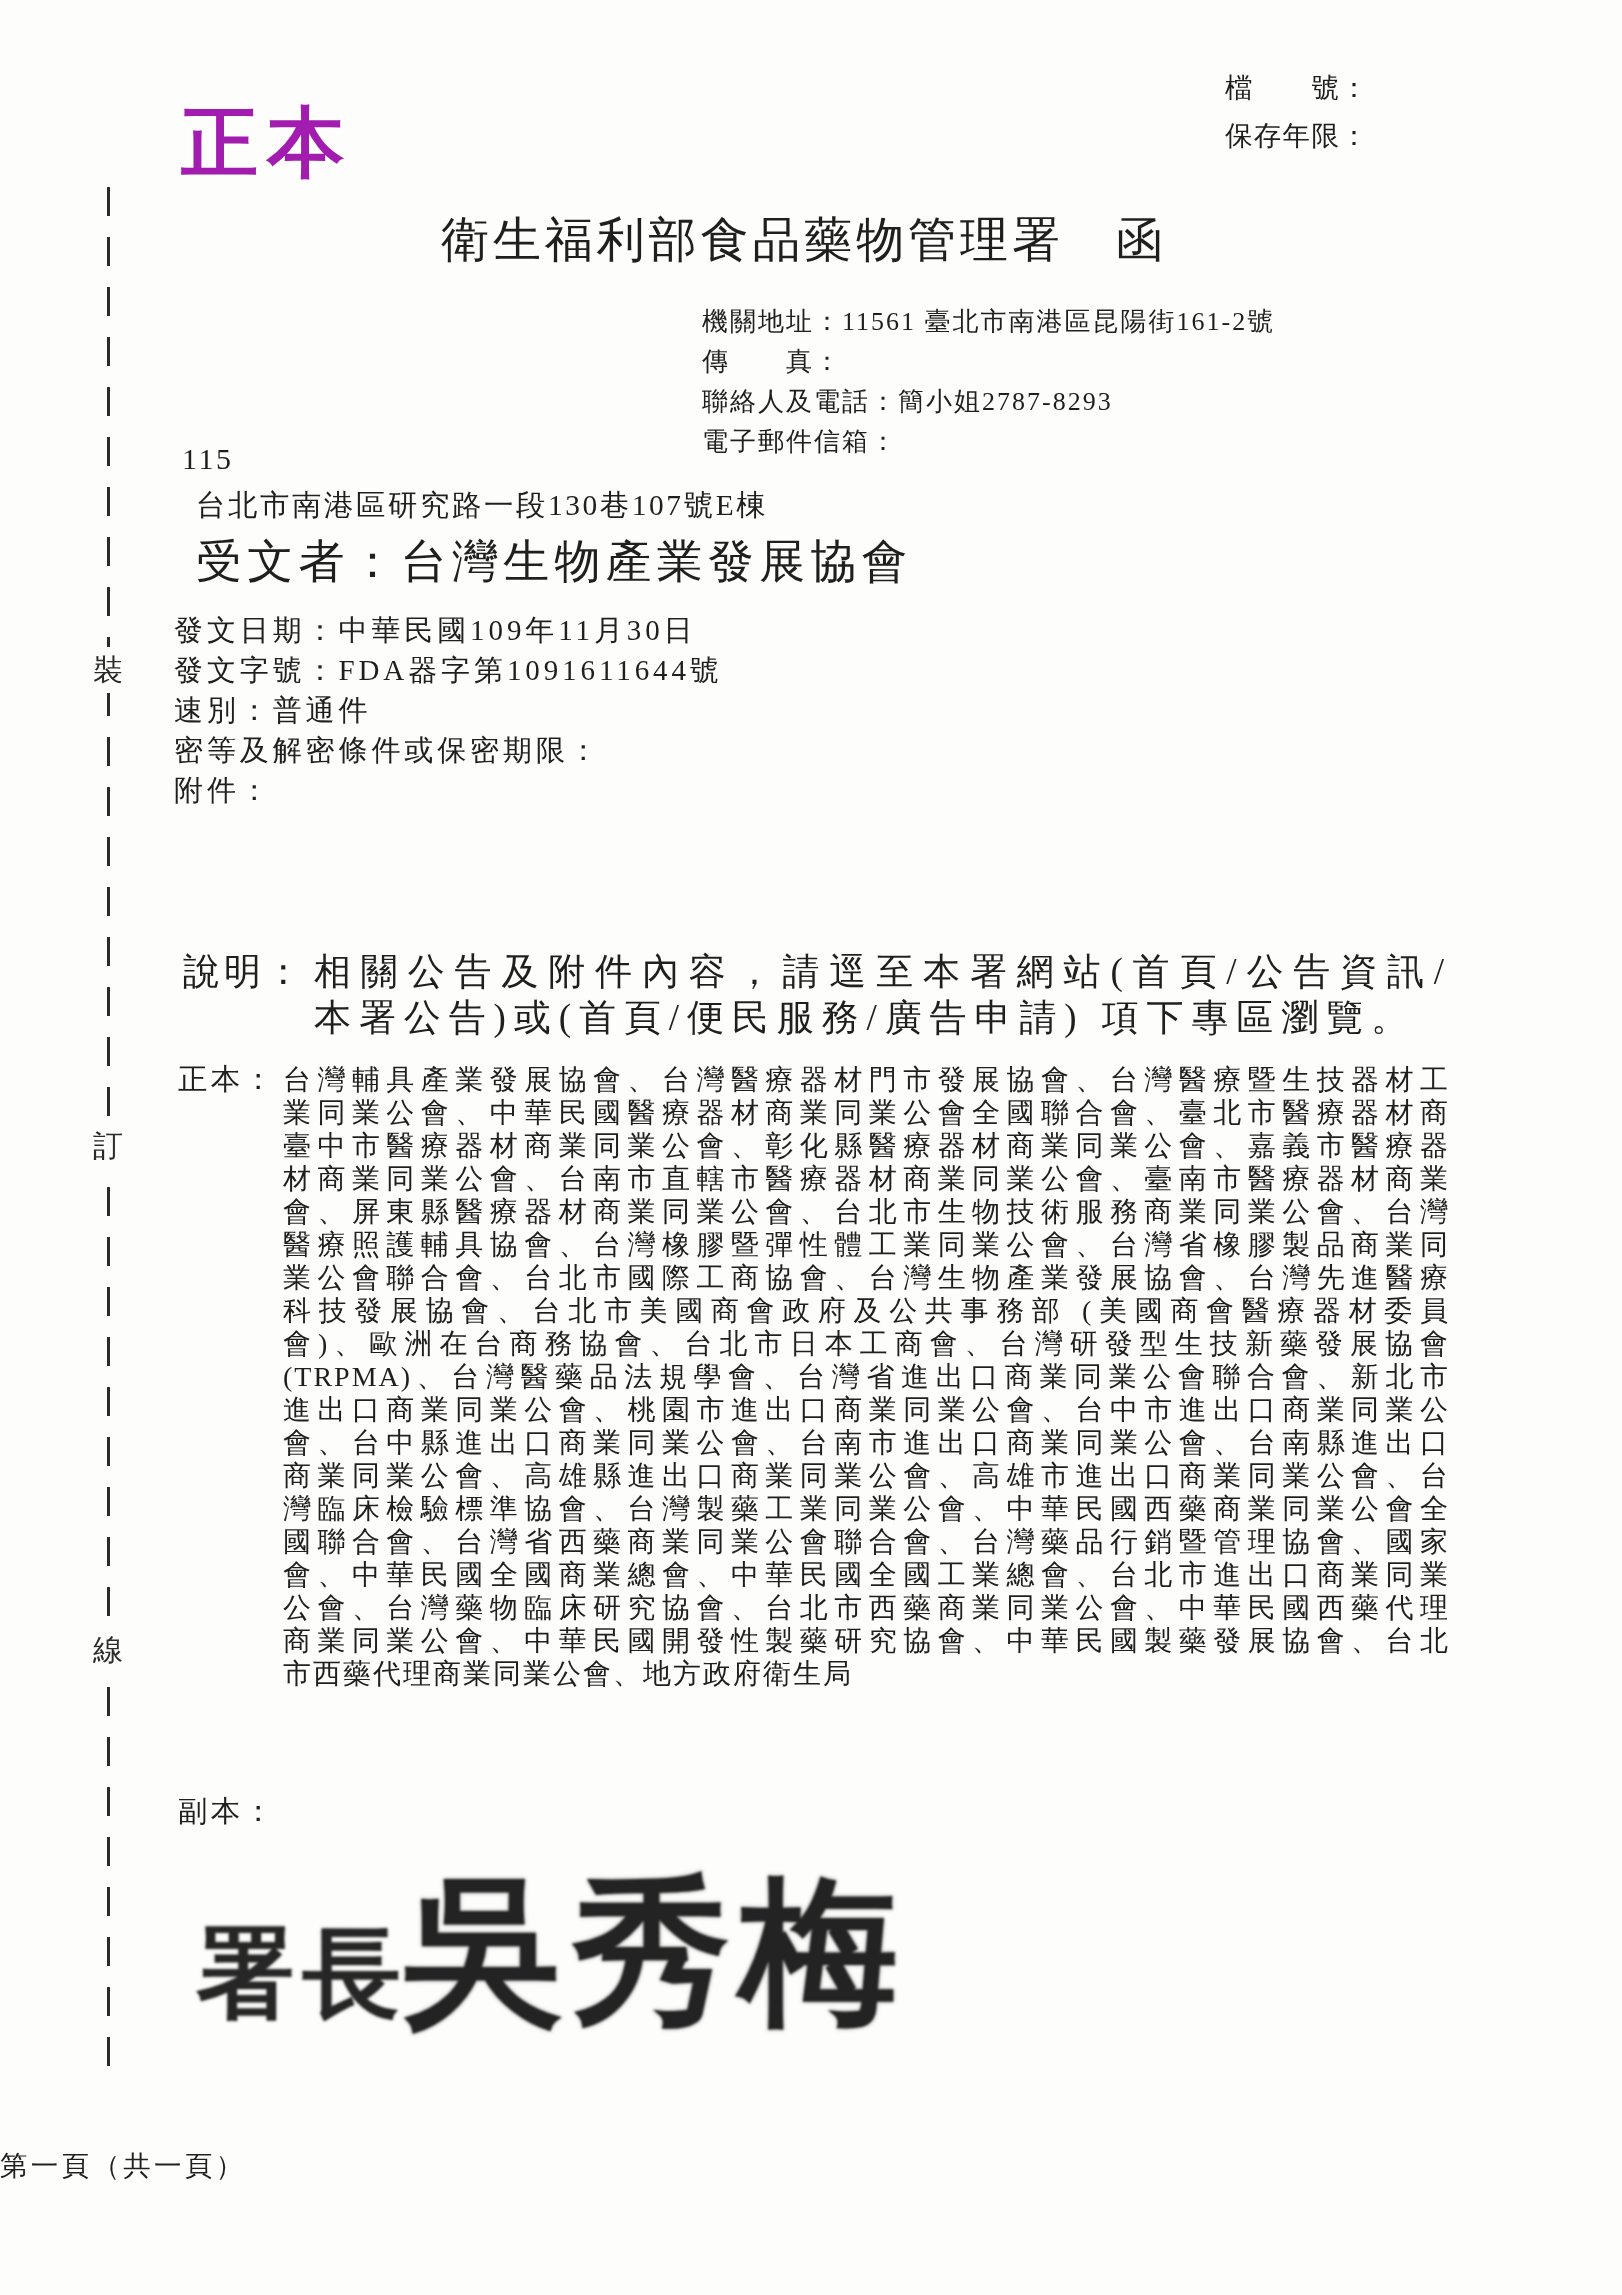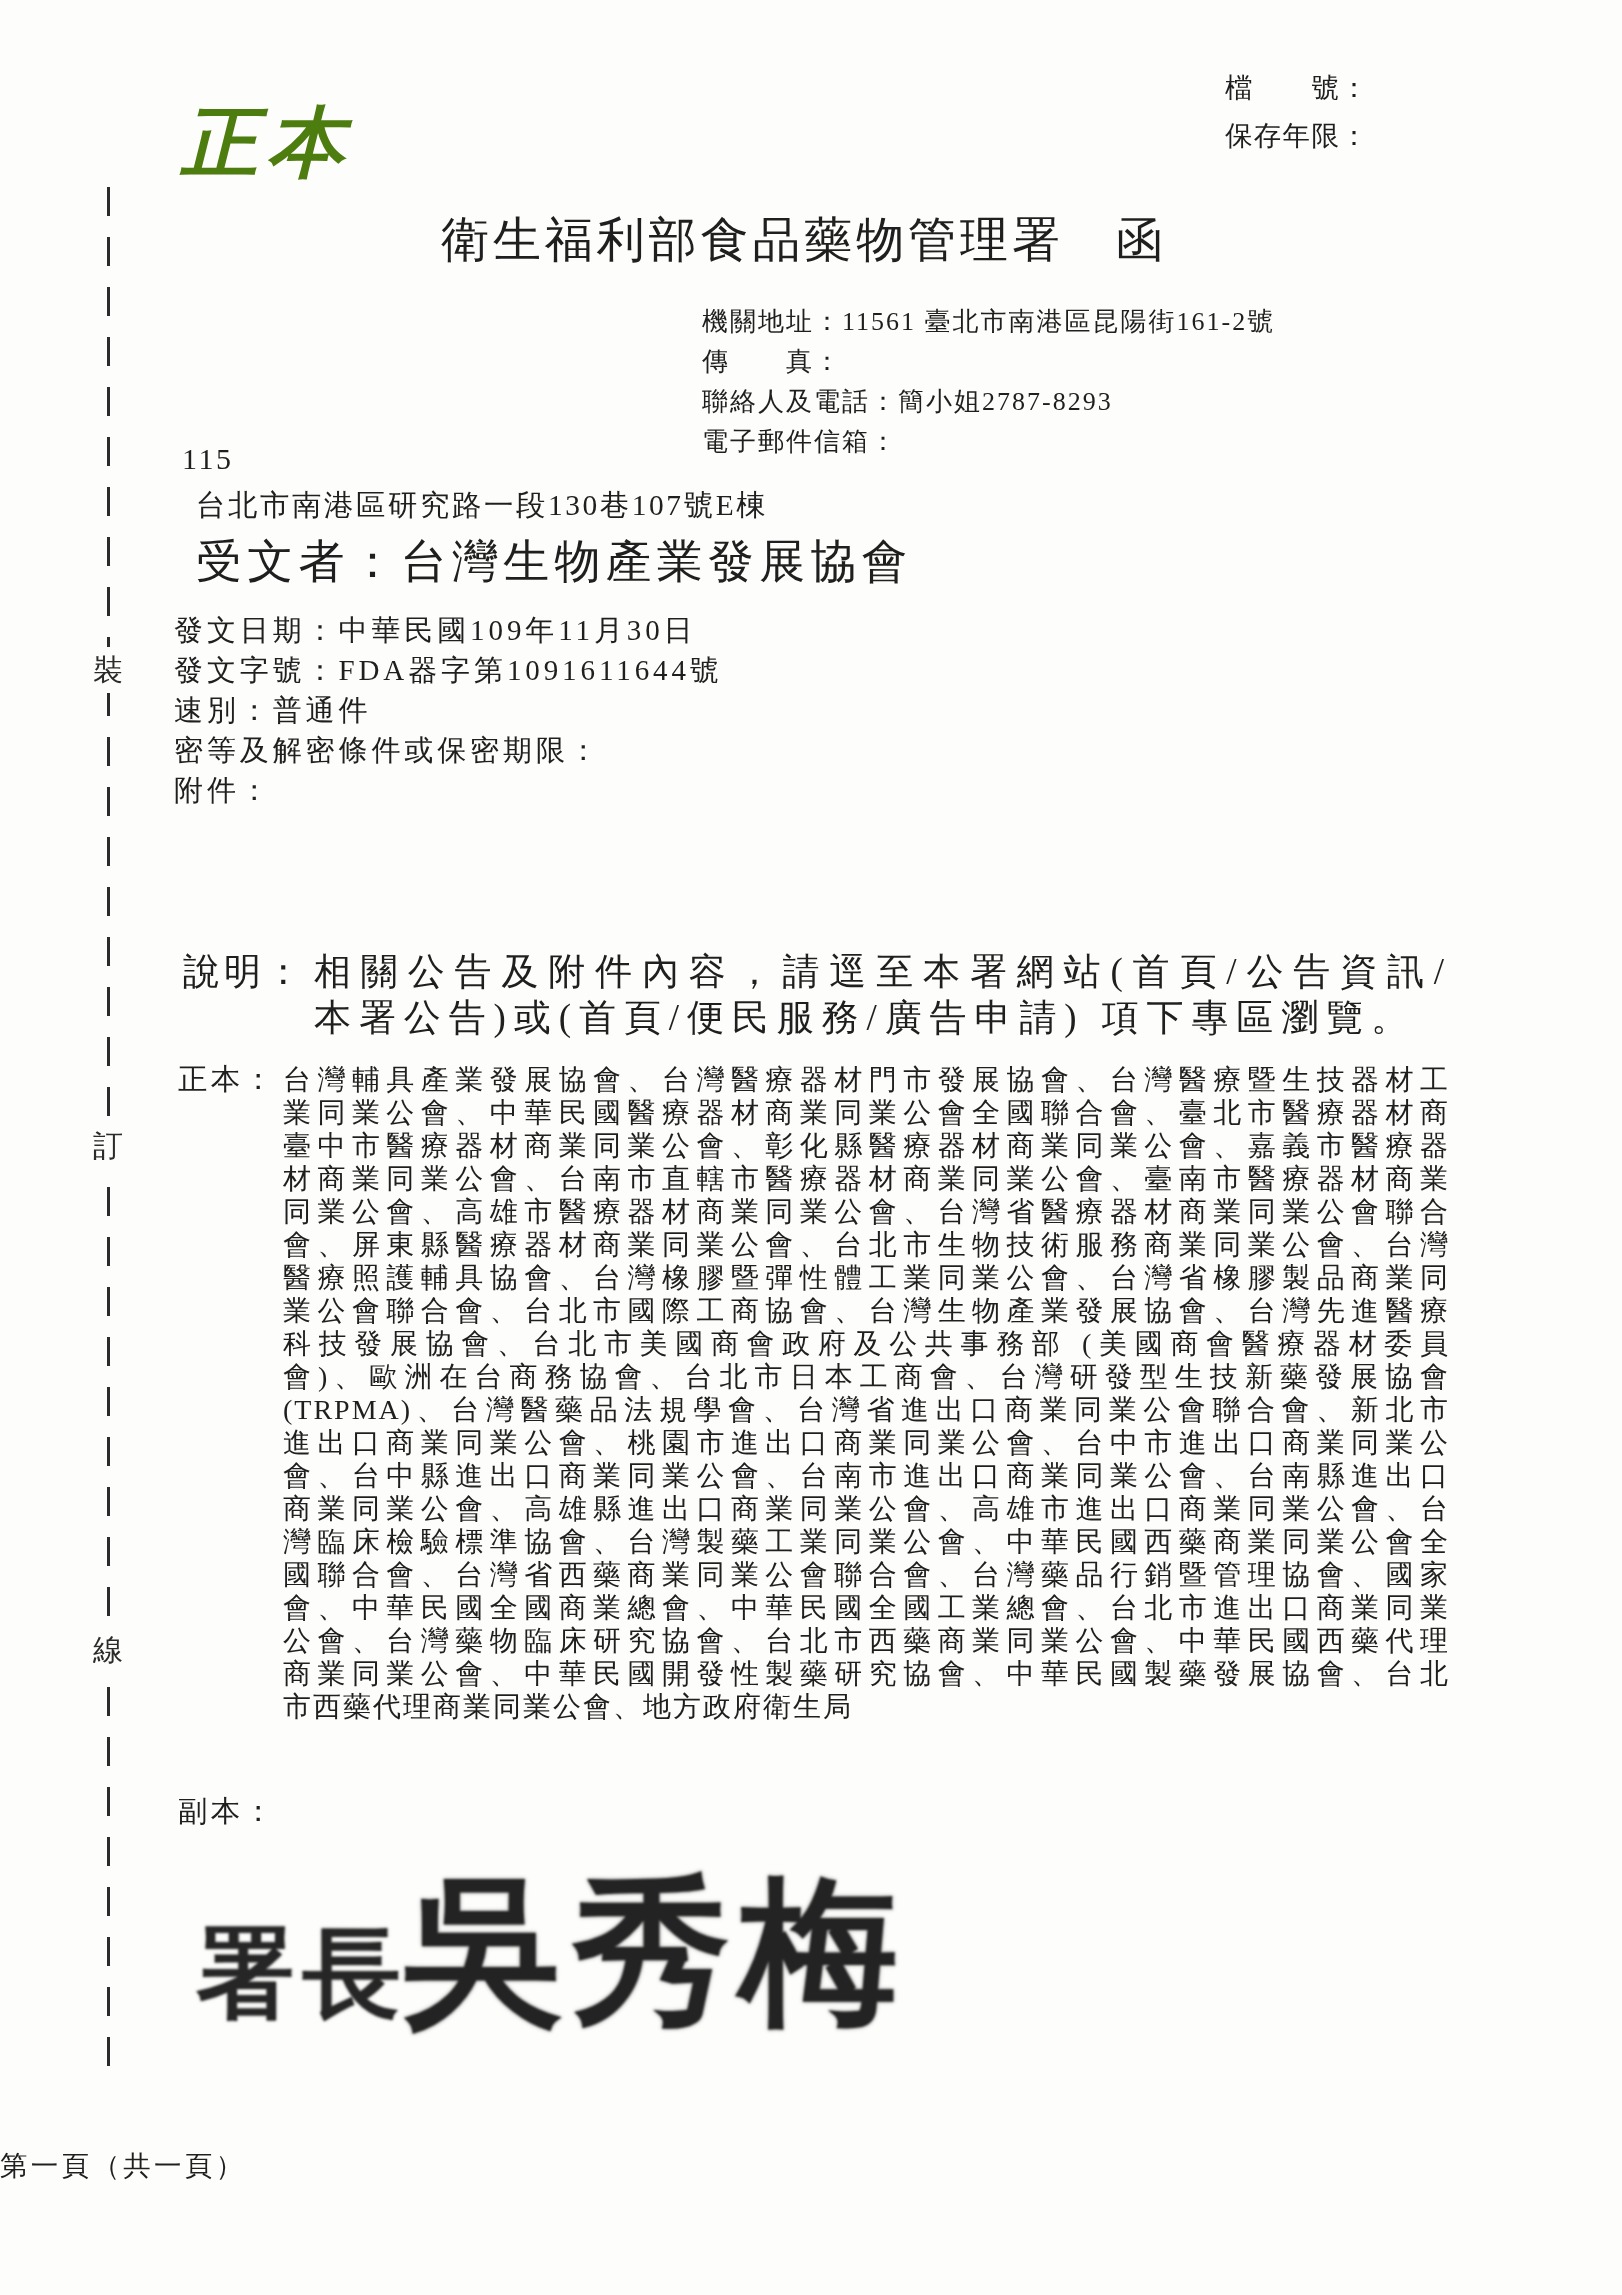--- a/index.html
+++ b/index.html
@@ -34,22 +34,21 @@
   .mark-2 { top: 1123px; }
   .mark-3 { top: 1627px; }
 
   
   .copy-stamp {
     position: absolute;
     left: 181px; top: 92px;
     font-size: 77px;
     font-weight: 600;
     letter-spacing: 9.2px;
-    color: #4d7c0f;
-    font-style: italic;
+    color: #a21caf;
   }
 
   
   .hdr-right {
     position: absolute;
     left: 1225px; top: 64px;
     font-size: 27.5px;
     line-height: 48px;
     letter-spacing: 1.3px;
   }
@@ -239,21 +238,20 @@
       </div>
   </div>
 
   <div class="clause to-list">
     <span class="clause-label">正本：</span>
     <div class="clause-body">
         <div>台灣輔具產業發展協會、台灣醫療器材門市發展協會、台灣醫療暨生技器材工</div>
         <div>業同業公會、中華民國醫療器材商業同業公會全國聯合會、臺北市醫療器材商</div>
         <div>臺中市醫療器材商業同業公會、彰化縣醫療器材商業同業公會、嘉義市醫療器</div>
         <div>材商業同業公會、台南市直轄市醫療器材商業同業公會、臺南市醫療器材商業</div>
-        <div>同業公會、高雄市醫療器材商業同業公會、台灣省醫療器材商業同業公會聯合</div>
         <div>會、屏東縣醫療器材商業同業公會、台北市生物技術服務商業同業公會、台灣</div>
         <div>醫療照護輔具協會、台灣橡膠暨彈性體工業同業公會、台灣省橡膠製品商業同</div>
         <div>業公會聯合會、台北市國際工商協會、台灣生物產業發展協會、台灣先進醫療</div>
         <div>科技發展協會、台北市美國商會政府及公共事務部 (美國商會醫療器材委員</div>
         <div>會)、歐洲在台商務協會、台北市日本工商會、台灣研發型生技新藥發展協會</div>
         <div>(TRPMA)、台灣醫藥品法規學會、台灣省進出口商業同業公會聯合會、新北市</div>
         <div>進出口商業同業公會、桃園市進出口商業同業公會、台中市進出口商業同業公</div>
         <div>會、台中縣進出口商業同業公會、台南市進出口商業同業公會、台南縣進出口</div>
         <div>商業同業公會、高雄縣進出口商業同業公會、高雄市進出口商業同業公會、台</div>
         <div>灣臨床檢驗標準協會、台灣製藥工業同業公會、中華民國西藥商業同業公會全</div>

